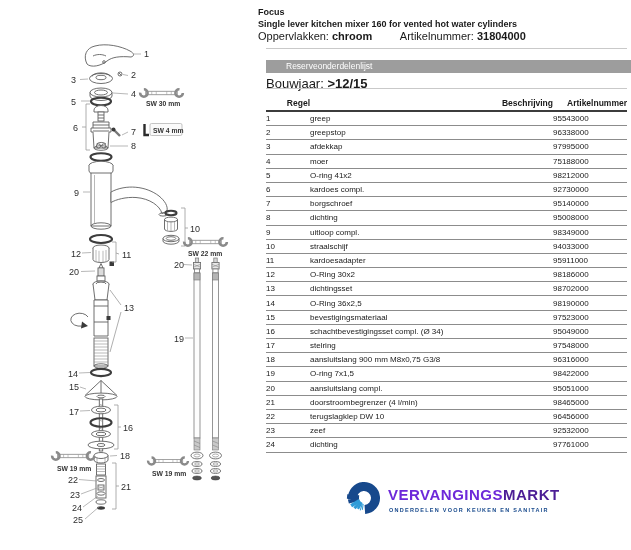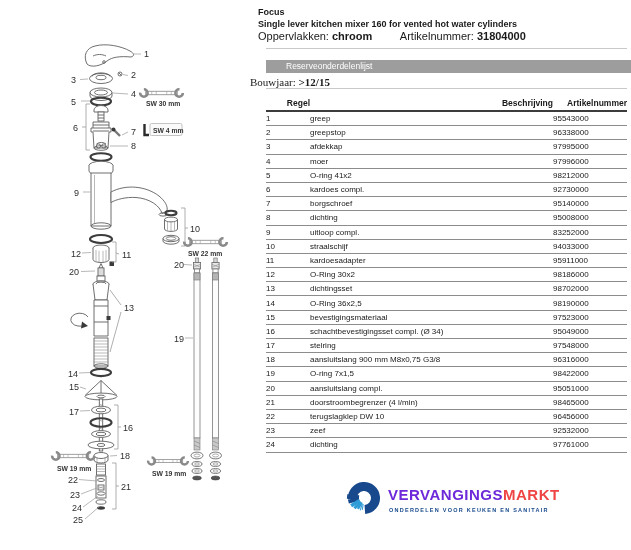--- a/index.html
+++ b/index.html
@@ -7,21 +7,21 @@
         font-family:"Liberation Sans",sans-serif;color:#1a1a1a;}
   
   .abs{position:absolute;}
   .b{font-weight:bold;}
   .hdr-line{left:258px;width:361px;font-size:9px;line-height:11px;}
   .meta{font-size:11px;}
   .meta .gap{display:inline-block;width:22px;}
   .rule{left:266px;width:361px;height:1px;background:#c9c9c9;}
   .section-bar{left:266px;width:357px;top:60px;height:13px;background:#9d9d9d;color:#fff;
                font-size:8.5px;font-weight:normal;padding-left:20px;line-height:13px;}
-  .bouwjaar{left:250px;top:76px;font-size:11px;font-family:Liberation Serif, serif;}
+  .bouwjaar{left:266px;top:76px;font-size:13px;}
   table.parts{position:absolute;left:266px;top:95px;width:361px;border-collapse:collapse;
               table-layout:fixed;}
   table.parts th{font-size:8.5px;font-weight:bold;text-align:right;height:15px;
                  border-bottom:2px solid #3c3c3c;padding:0;}
   table.parts td{font-size:8px;height:13.2px;border-bottom:1px solid #8c8c8c;
                  padding:0;vertical-align:middle;white-space:nowrap;overflow:hidden;}
   col.c1{width:44px;} col.c2{width:243px;} col.c3{width:74px;}
   
   .logo-icon{left:345px;top:480px;width:40px;height:42px;}
   .brand{left:388px;top:486px;font-size:15px;font-weight:bold;letter-spacing:.5px;white-space:nowrap;}
@@ -363,21 +363,21 @@
           <td>96338000</td>
         </tr>
         <tr>
           <td>3</td>
           <td>afdekkap</td>
           <td>97995000</td>
         </tr>
         <tr>
           <td>4</td>
           <td>moer</td>
-          <td>97996000</td>
+          <td>75188000</td>
         </tr>
         <tr>
           <td>5</td>
           <td>O-ring 41x2</td>
           <td>98212000</td>
         </tr>
         <tr>
           <td>6</td>
           <td>kardoes compl.</td>
           <td>92730000</td>
@@ -388,21 +388,21 @@
           <td>95140000</td>
         </tr>
         <tr>
           <td>8</td>
           <td>dichting</td>
           <td>95008000</td>
         </tr>
         <tr>
           <td>9</td>
           <td>uitloop compl.</td>
-          <td>83252000</td>
+          <td>98349000</td>
         </tr>
         <tr>
           <td>10</td>
           <td>straalschijf</td>
           <td>94033000</td>
         </tr>
         <tr>
           <td>11</td>
           <td>kardoesadapter</td>
           <td>95911000</td>
@@ -479,17 +479,17 @@
     <circle cx="19" cy="18" r="11.5" fill="none" stroke="#17498c" stroke-width="9" stroke-dasharray="54 18.3" transform="rotate(175 19 18)"></circle>
     <line x1="19" y1="23" x2="19" y2="35" stroke="#17498c" stroke-width="4.6" transform="rotate(95 19 18)"></line>
     <line x1="19" y1="23" x2="19" y2="34" stroke="#17498c" stroke-width="4" transform="rotate(77 19 18)"></line>
     <line x1="19" y1="23" x2="19" y2="33" stroke="#2f9cd8" stroke-width="3.6" transform="rotate(59 19 18)"></line>
     <line x1="19" y1="23" x2="19" y2="32" stroke="#2f9cd8" stroke-width="3" transform="rotate(43 19 18)"></line>
     <line x1="19" y1="23" x2="19" y2="30.5" stroke="#2f9cd8" stroke-width="2.4" transform="rotate(29 19 18)"></line>
     <line x1="19" y1="24" x2="19" y2="31" stroke="#2f9cd8" stroke-width="1" transform="rotate(17 19 18)"></line>
     <line x1="19" y1="24" x2="19" y2="30" stroke="#2f9cd8" stroke-width="1" transform="rotate(8 19 18)"></line>
   </svg>
   <div class="abs brand">
-    <span style="color:#6d28d9">VERVANGINGS</span><span style="color:#ef4444">MARKT</span>
+    <span style="color:#6d28d9">VERVANGINGS</span><span style="color:#4c1d95">MARKT</span>
   </div>
   <div class="abs tagline" style="color:#17498c">ONDERDELEN VOOR KEUKEN EN SANITAIR</div>
 
 </div>
 
 </body></html>

